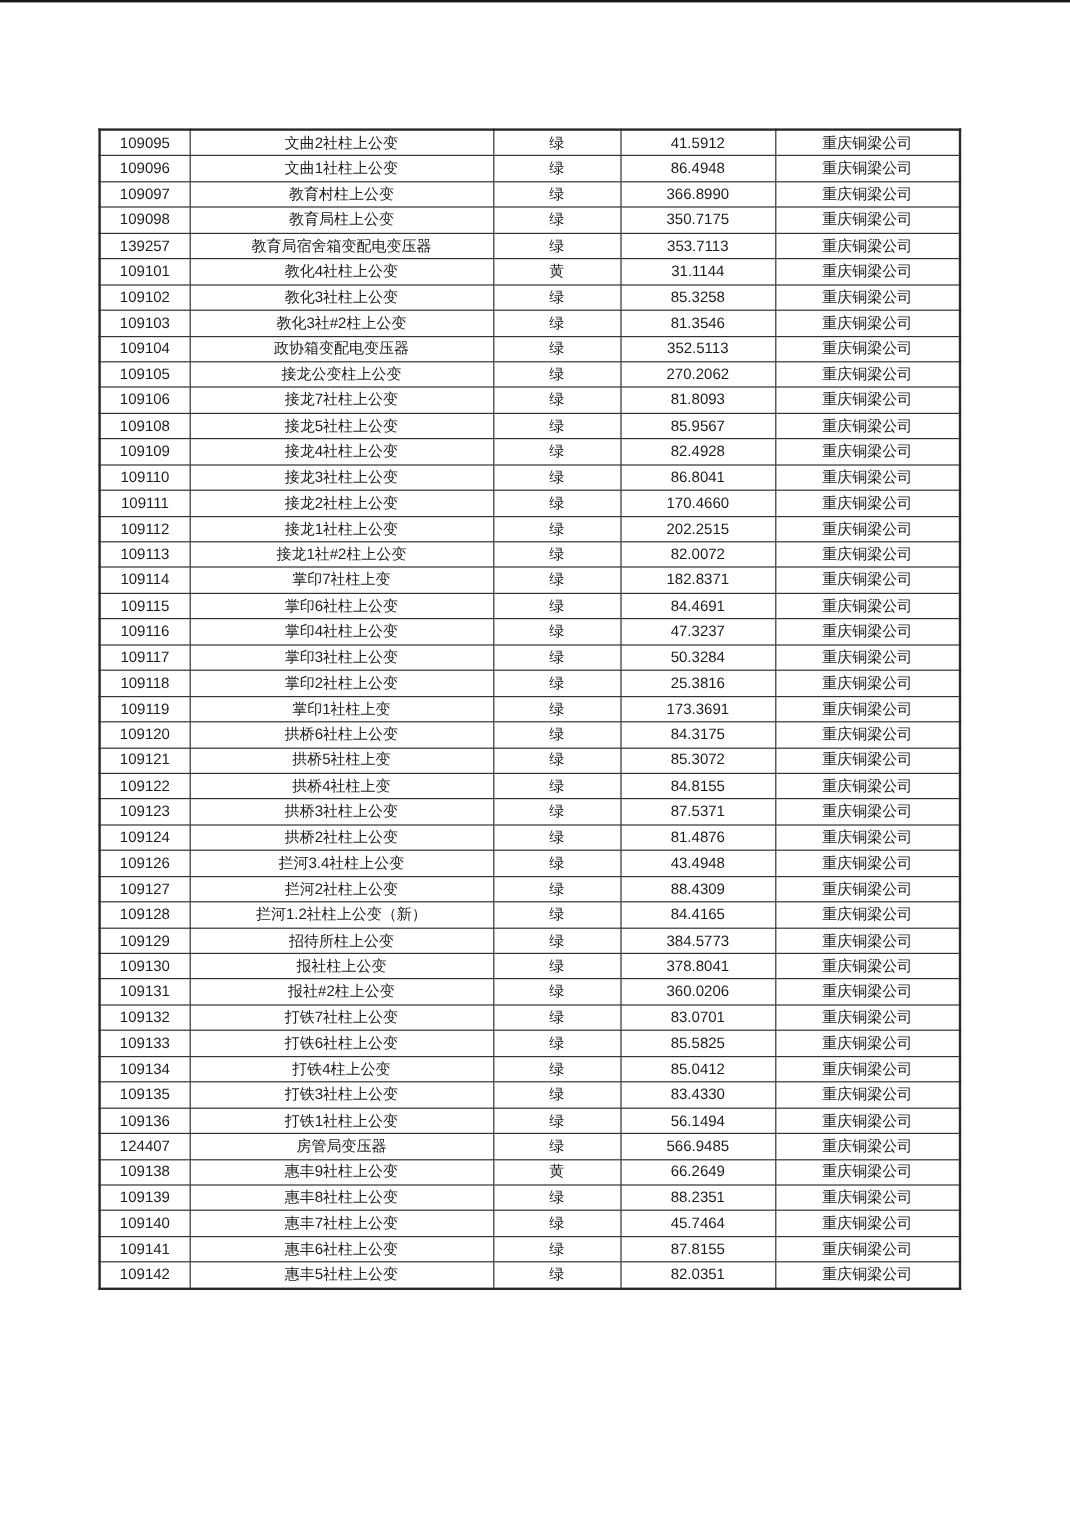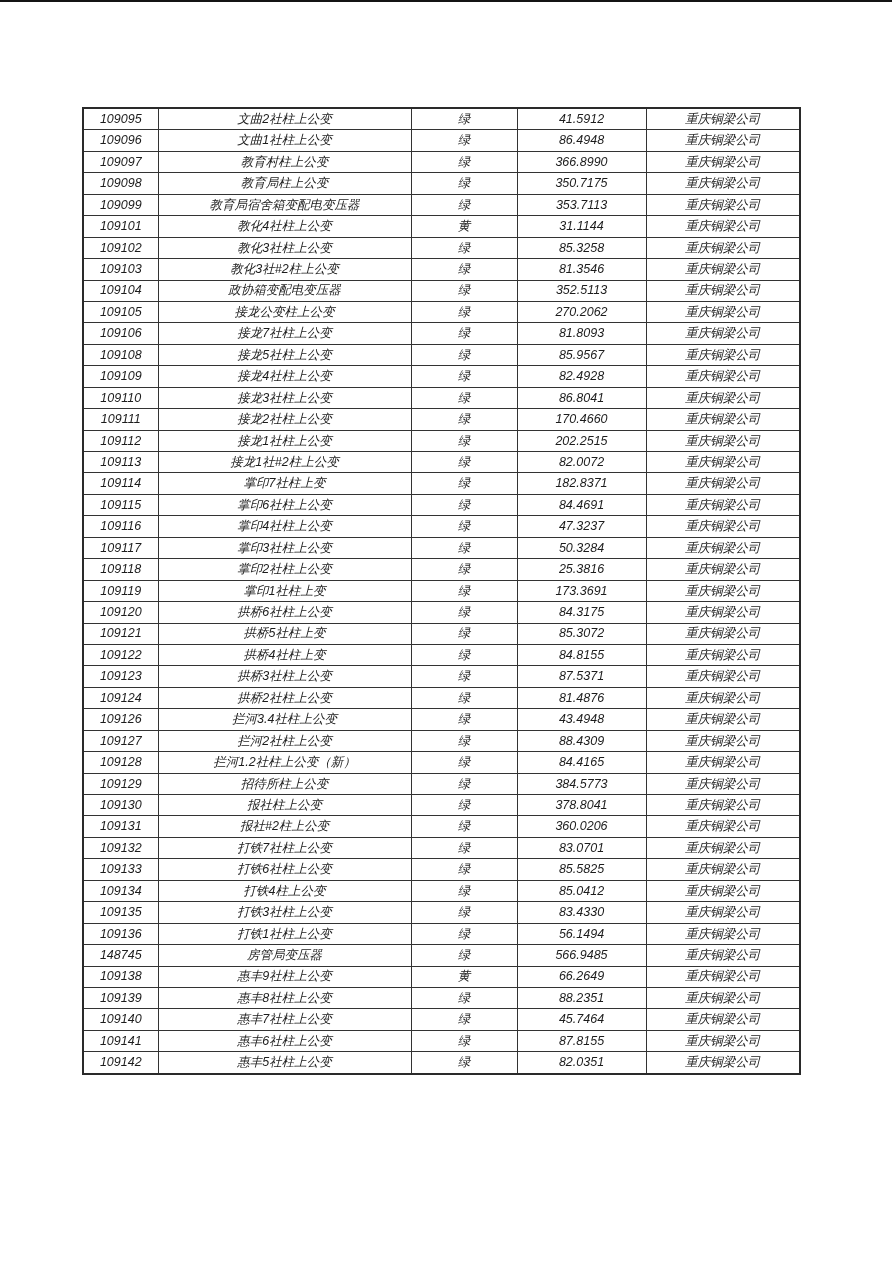--- a/index.html
+++ b/index.html
@@ -26,21 +26,20 @@
     background: #141414;
   }
   table.data-table {
     position: absolute;
     left: 82px;
     top: 107px;
     width: 717px;
     border-collapse: collapse;
     table-layout: fixed;
     border: 2px solid #2a2a2a;
-    font-style: italic;
   }
   table.data-table td {
     border: 1px solid #333333;
     height: 20.45px;
     padding: 0 2px;
     text-align: center;
     vertical-align: middle;
     font-size: 12.5px;
     line-height: 1;
     color: #1c1c1c;
@@ -90,21 +89,21 @@
           <td>重庆铜梁公司</td>
         </tr>
         <tr>
           <td>109098</td>
           <td>教育局柱上公变</td>
           <td>绿</td>
           <td>350.7175</td>
           <td>重庆铜梁公司</td>
         </tr>
         <tr>
-          <td>109099</td>
+          <td>139257</td>
           <td>教育局宿舍箱变配电变压器</td>
           <td>绿</td>
           <td>353.7113</td>
           <td>重庆铜梁公司</td>
         </tr>
         <tr>
           <td>109101</td>
           <td>教化4社柱上公变</td>
           <td>黄</td>
           <td>31.1144</td>
@@ -335,21 +334,21 @@
           <td>重庆铜梁公司</td>
         </tr>
         <tr>
           <td>109136</td>
           <td>打铁1社柱上公变</td>
           <td>绿</td>
           <td>56.1494</td>
           <td>重庆铜梁公司</td>
         </tr>
         <tr>
-          <td>148745</td>
+          <td>124407</td>
           <td>房管局变压器</td>
           <td>绿</td>
           <td>566.9485</td>
           <td>重庆铜梁公司</td>
         </tr>
         <tr>
           <td>109138</td>
           <td>惠丰9社柱上公变</td>
           <td>黄</td>
           <td>66.2649</td>

